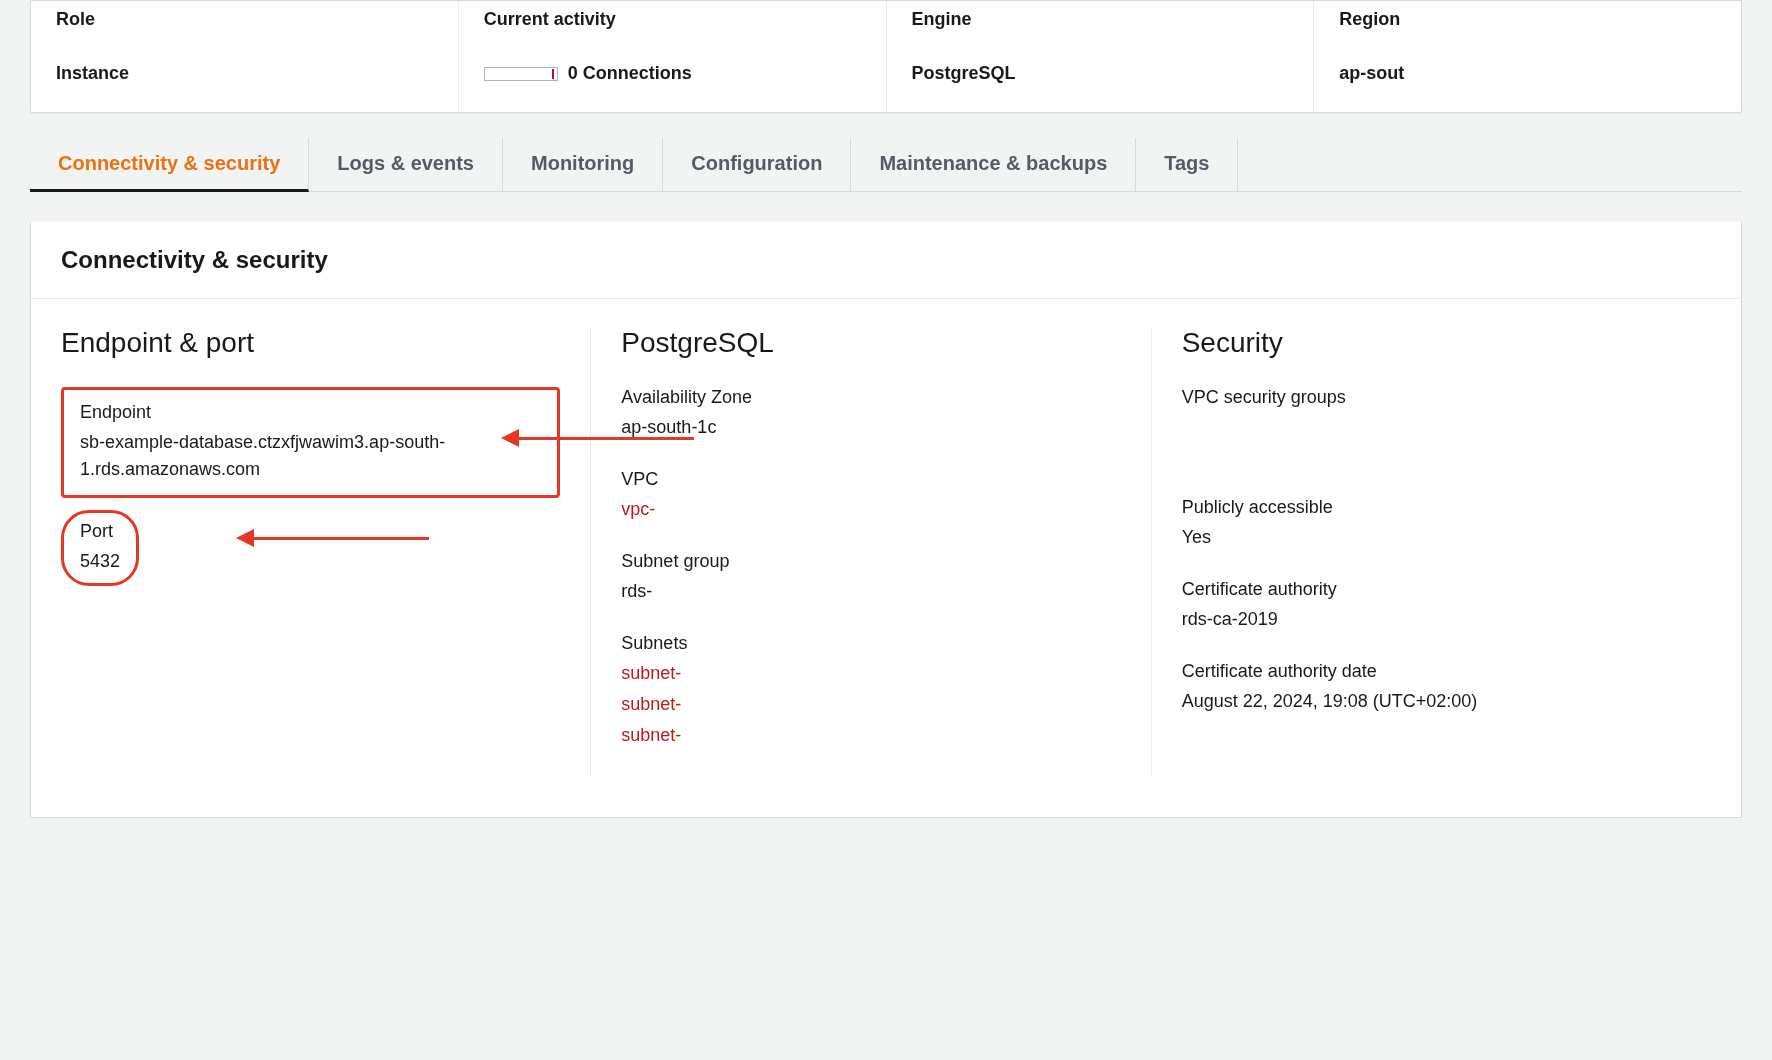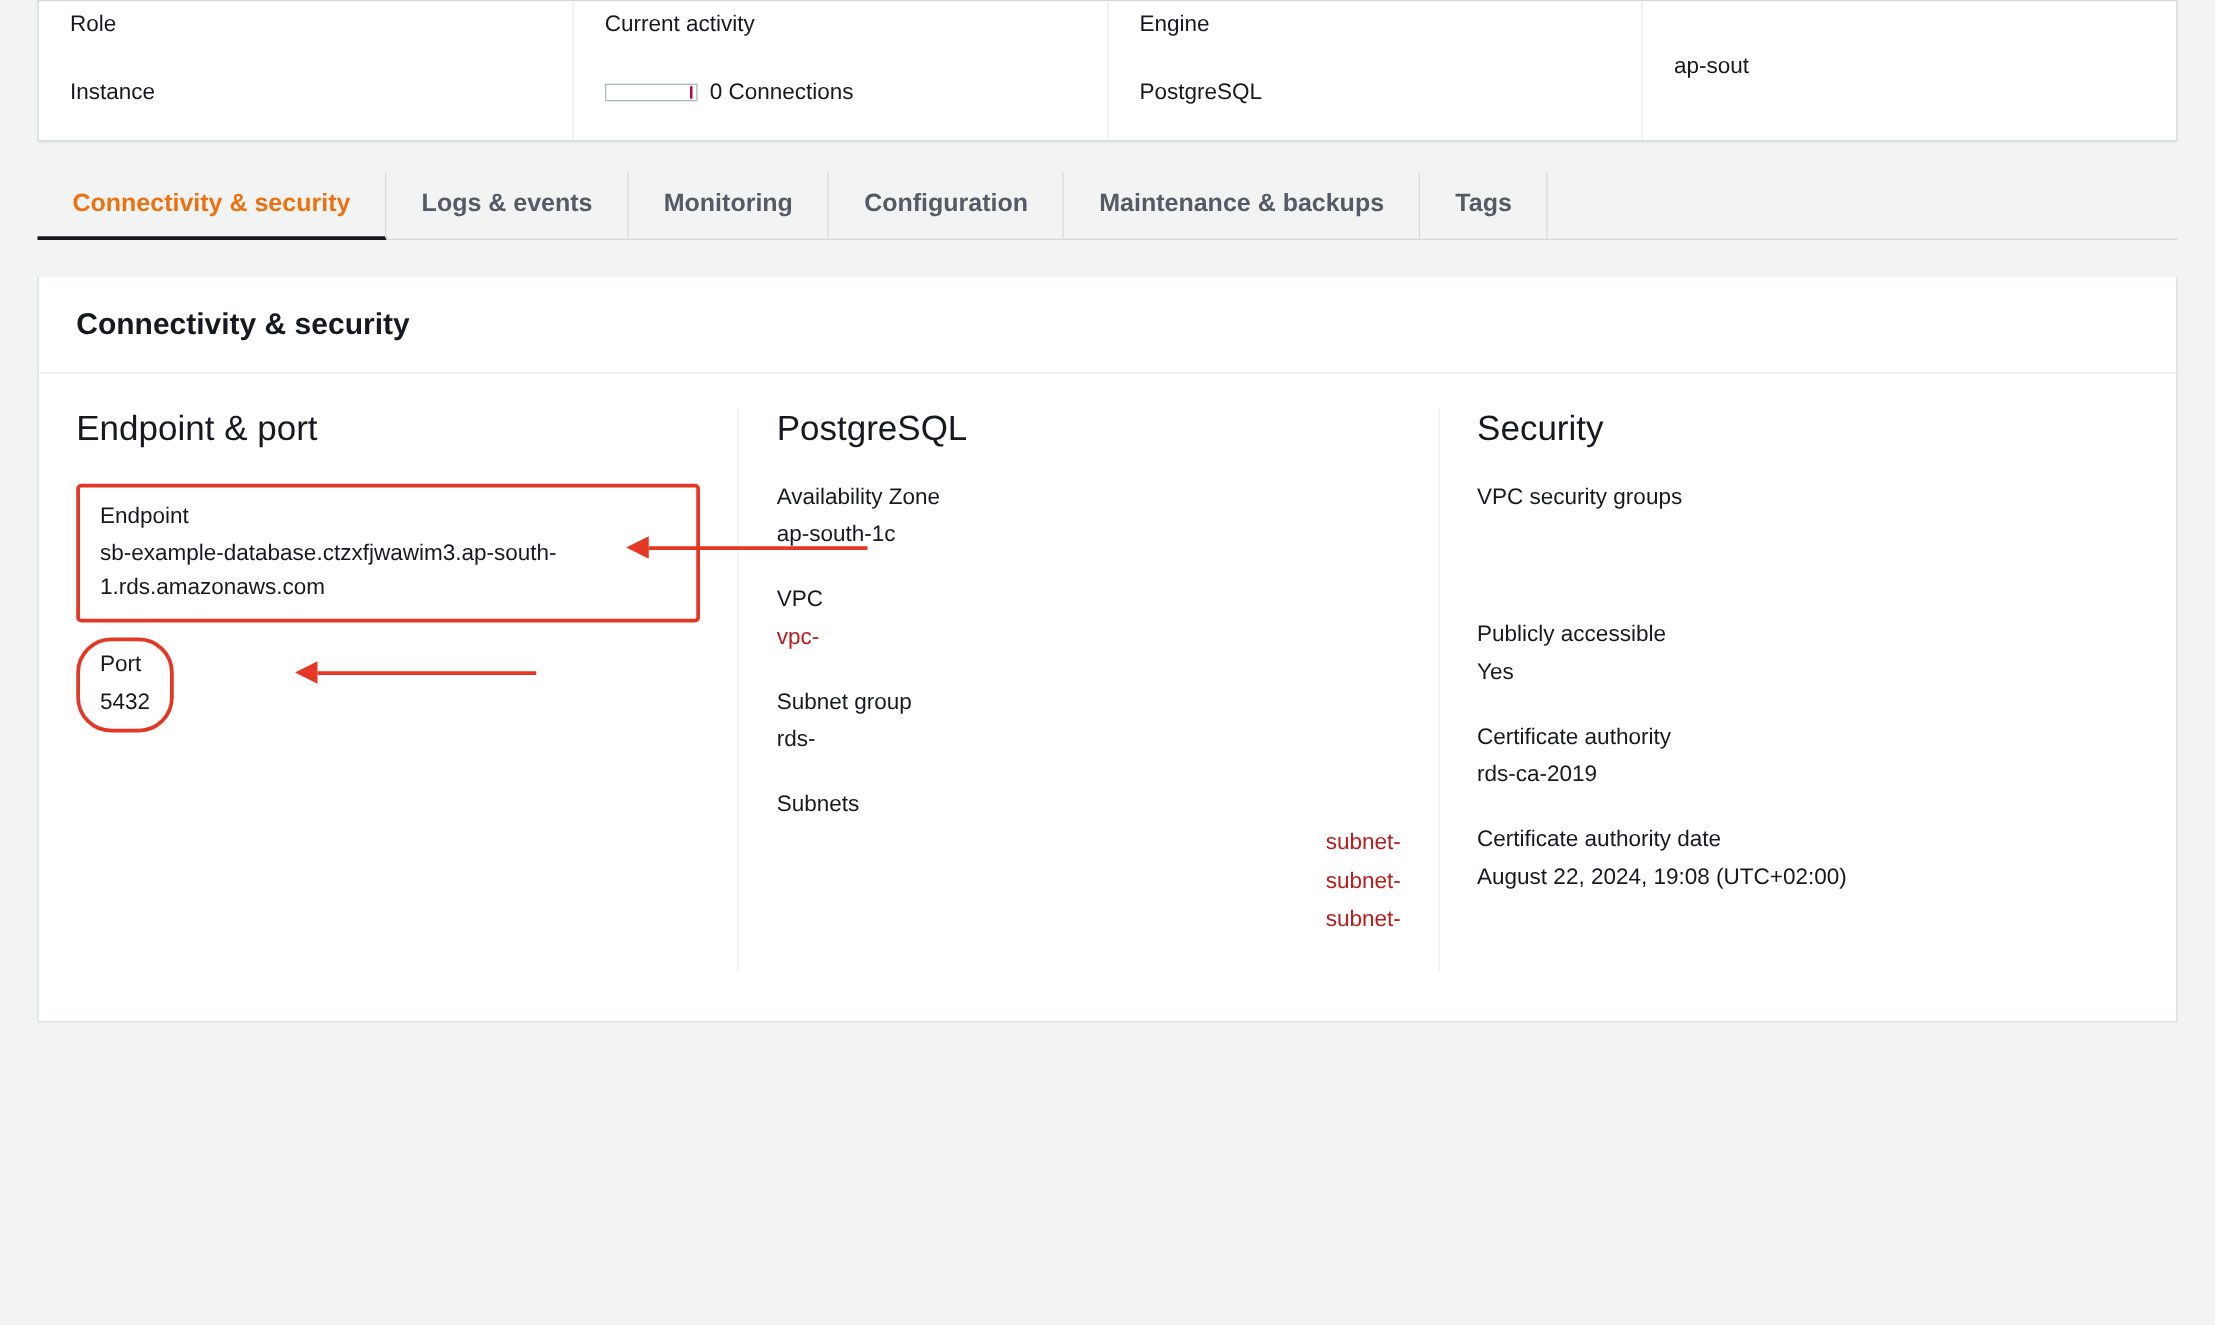--- a/index.html
+++ b/index.html
@@ -14,20 +14,21 @@
       font-size: 18px;
       overflow-x: hidden;
     }
     .summary-card {
       background: #ffffff;
       border: 1px solid #d5dbdb;
       margin: 0 30px 20px 30px;
       border-radius: 0 0 2px 2px;
       box-shadow: 0 1px 1px rgba(0,0,0,0.05);
       display: flex;
+      font-weight: bold;
     }
     .summary-col {
       flex: 1;
       padding: 8px 25px 28px 25px;
       border-right: 1px solid #eaeded;
     }
     .summary-col:last-child {
       border-right: none;
     }
     .summary-label {
@@ -132,21 +133,20 @@
       line-height: 1.5;
     }
     .kv-value a, a.link {
       color: #b91c1c;
       text-decoration: none;
     }
     .subnet-list {
       display: flex;
       flex-direction: column;
       gap: 4px;
-      text-align: right;
     }
 
     .highlight-box {
       border: 3px solid #e43725;
       border-radius: 4px;
       padding: 12px 16px;
       margin-bottom: 12px;
       position: relative;
     }
     .highlight-box-port {
@@ -195,20 +195,21 @@
     <div class="summary-value">
       <span class="conn-bar"></span>
       <span>0 Connections</span>
     </div>
   </div>
   <div class="summary-col">
     <div class="summary-label">Engine</div>
     <div class="summary-value">PostgreSQL</div>
   </div>
   <div class="summary-col">
+    <div class="summary-label">Region</div>
     <div class="summary-value">ap-sout</div>
   </div>
 </div>
 
 <div class="tabs-row">
   <div class="tab active">Connectivity &amp; security</div>
   <div class="tab">Logs &amp; events</div>
   <div class="tab">Monitoring</div>
   <div class="tab">Configuration</div>
   <div class="tab">Maintenance &amp; backups</div>

